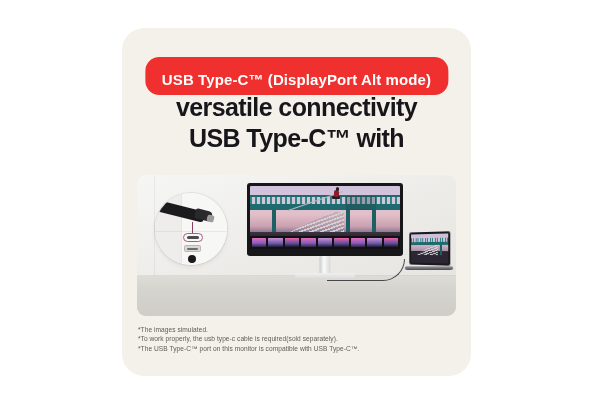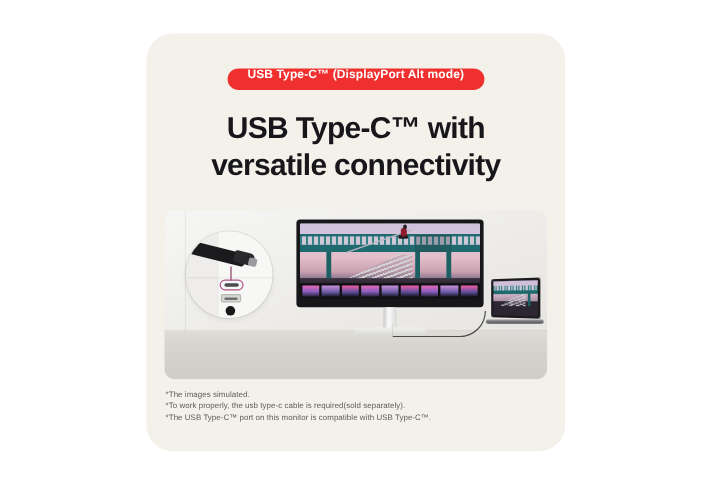--- a/index.html
+++ b/index.html
@@ -42,22 +42,22 @@
   
   .card {
     position: absolute; left: 122px; top: 28px;
     width: 349px; height: 348px;
     background: #f4f1ea; border-radius: 22px;
   }
 
   .badge {
     position: absolute; left: 50%; top: 29px; transform: translateX(-50%);
     background: #f0302f; color: #ffffff;
-    font-size: 10px; font-weight: 700; letter-spacing: .1px;
-    padding: 0 17px 7px; border-radius: 14px; white-space: nowrap;
+    font-size: 15px; font-weight: 700; letter-spacing: .1px;
+    padding: 14px 17px 7px; border-radius: 14px; white-space: nowrap;
   }
 
   .headline {
     position: absolute; left: 0; top: 64px; width: 100%;
     text-align: center; color: #17161a;
     font-size: 25px; font-weight: 700; line-height: 31px; letter-spacing: -.6px;
   }
 
   
   .photo {
@@ -233,22 +233,22 @@
 <body>
 
 <div id="page">
 
 
   <div class="card">
 
     <div class="badge">USB Type-C™ (DisplayPort Alt mode)</div>
 
     <div class="headline">
+      <div>versatile connectivity</div>
       <div>USB Type-C™ with</div>
-      <div>versatile connectivity</div>
     </div>
 
     <div class="photo">
       <div class="wall"></div>
       <div class="wall-edge"></div>
       <div class="desk-line"></div>
       <div class="desk"></div>
 
       <div class="mag">
         <div class="panel-l"></div>

